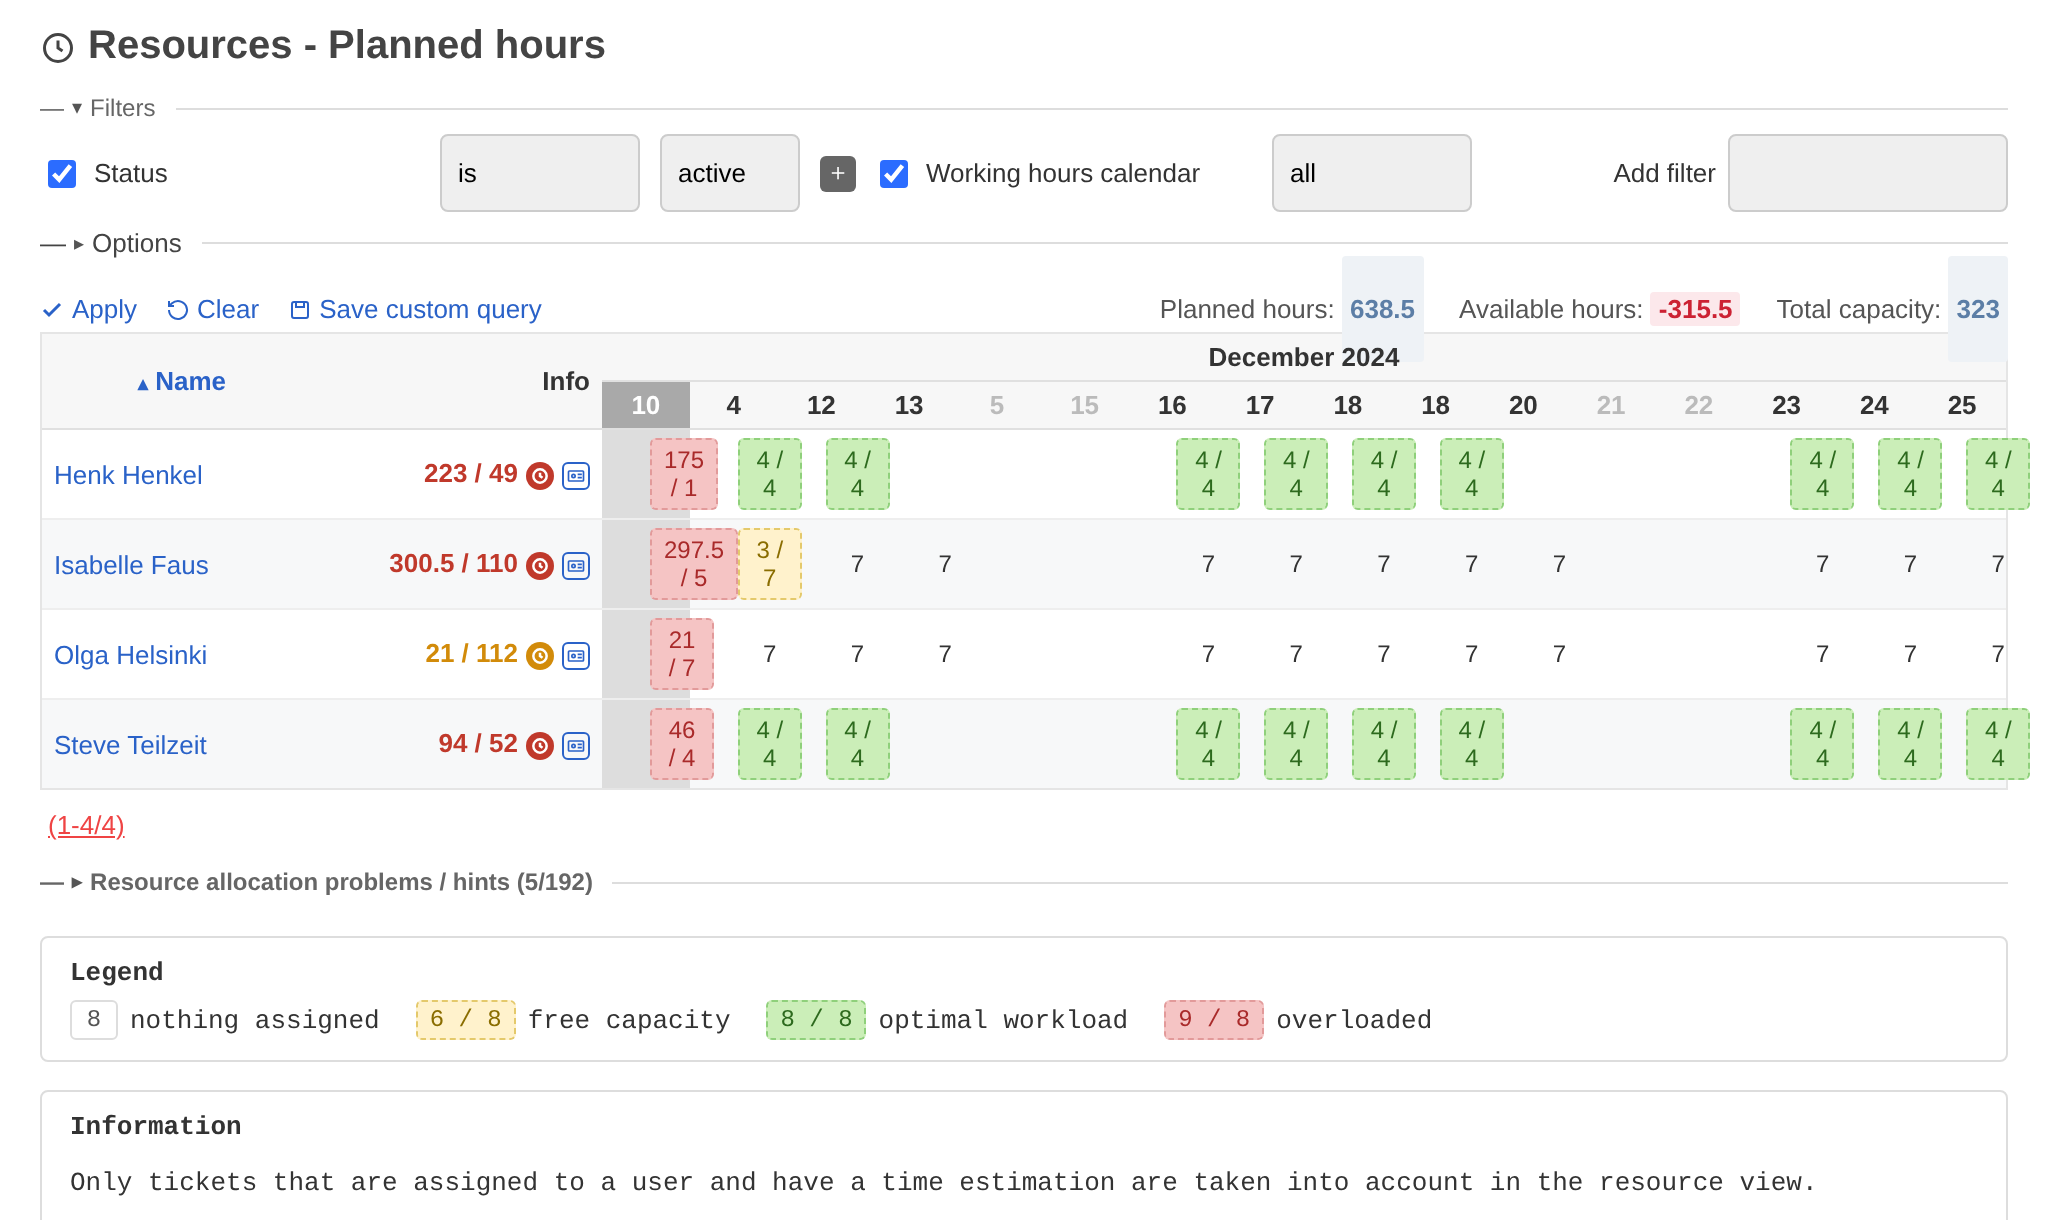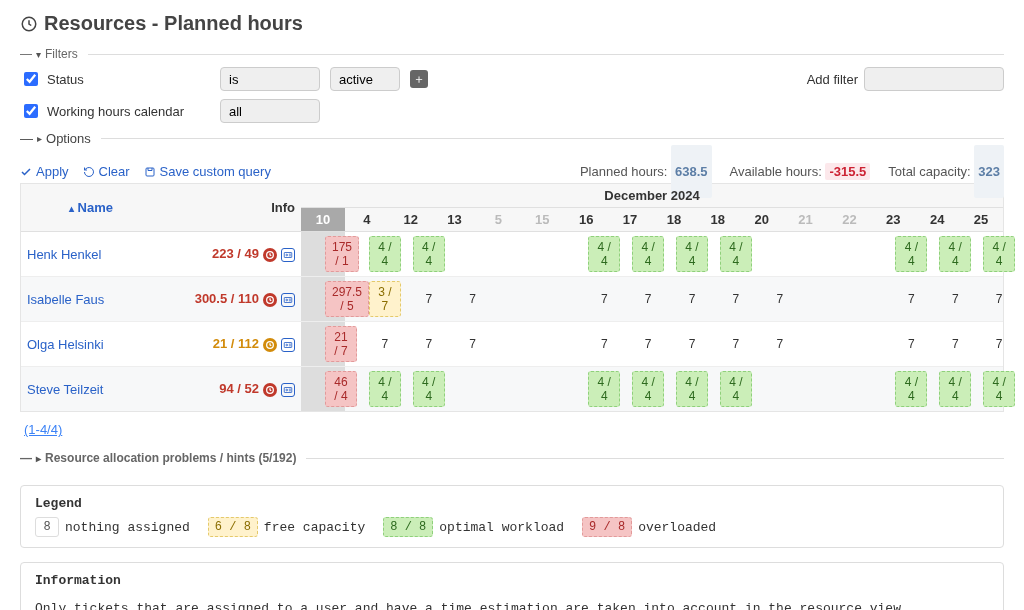--- a/index.html
+++ b/index.html
@@ -31,33 +31,33 @@
     display: flex;
     align-items: center;
     gap: 4px;
     color: #666;
     font-size: 12px;
     padding: 4px 0 6px 0;
   }
   .legend-row hr { flex: 1; border: none; border-top: 1px solid #ddd; margin-left: 6px; }
   .chev { font-size: 10px; color: #555; }
   .filters-block { display: flex; justify-content: space-between; align-items: flex-start; }
-  .filters-left { display: flex; flex-direction: column; gap: 8px; }
+  .filters-left { display: flex; gap: 8px; }
   .filter-row { display: flex; align-items: center; gap: 10px; }
   .filter-label { display: flex; align-items: center; gap: 6px; min-width: 190px; color: #333; }
   input[type="checkbox"] { width: 14px; height: 14px; accent-color: #2b6cff; }
   select {
     border: 1px solid #ccc;
     border-radius: 4px;
     font-size: 13px;
     padding: 3px 22px 3px 8px;
     background: #fff linear-gradient(45deg, transparent 49%, #888 50%) no-repeat right 9px top 10px / 5px 5px,
                 #fff linear-gradient(-45deg, transparent 49%, #888 50%) no-repeat right 5px top 10px / 5px 5px;
     -webkit-appearance: none; appearance: none;
-    height: 24px;
+    height: 39px;
   }
   .sel-op { width: 100px; }
   .sel-val { width: 70px; }
   .sel-all { width: 100px; }
   .plusbtn {
     width: 18px; height: 18px;
     background: #666; color: #fff;
     border-radius: 3px; font-size: 12px;
     display: inline-flex; align-items: center; justify-content: center;
     cursor: pointer;
@@ -111,21 +111,21 @@
     padding: 3px 6px;
     border-radius: 3px;
     margin-left: 18px;
   }
   .c-nothing { background: #fff; border: 1px solid #ddd; color: #555; }
   .c-free    { background: #fff2cc; border: 1px dashed #e4c96b; color: #8a6d00; }
   .c-optimal { background: #cbeeb8; border: 1px dashed #8fd07b; color: #2d6a1e; }
   .c-over    { background: #f5c4c4; border: 1px dashed #e29a9a; color: #a92a2a; }
   .c-today   { background: #ddd !important; }
 
-  .page-count { color: #3b82f6; margin: 10px 4px; text-decoration: underline; }
+  .page-count { color: #ef4444; margin: 10px 4px; text-decoration: underline; }
   .subhead-row { font-weight: 600; }
   .legend-box, .info-box {
     border: 1px solid #ddd; border-radius: 4px;
     padding: 10px 14px; margin-top: 14px; font-family: Liberation Mono, monospace;
   }
   .legend-box .lg-title, .info-box .lg-title { font-weight: 700; margin-bottom: 6px; }
   .legend-item { display: inline-flex; align-items: center; gap: 6px; margin-right: 18px; }
   .legend-chip {
     display: inline-block; min-width: 24px; text-align: center;
     padding: 2px 6px; border-radius: 3px; font-size: 12px;

